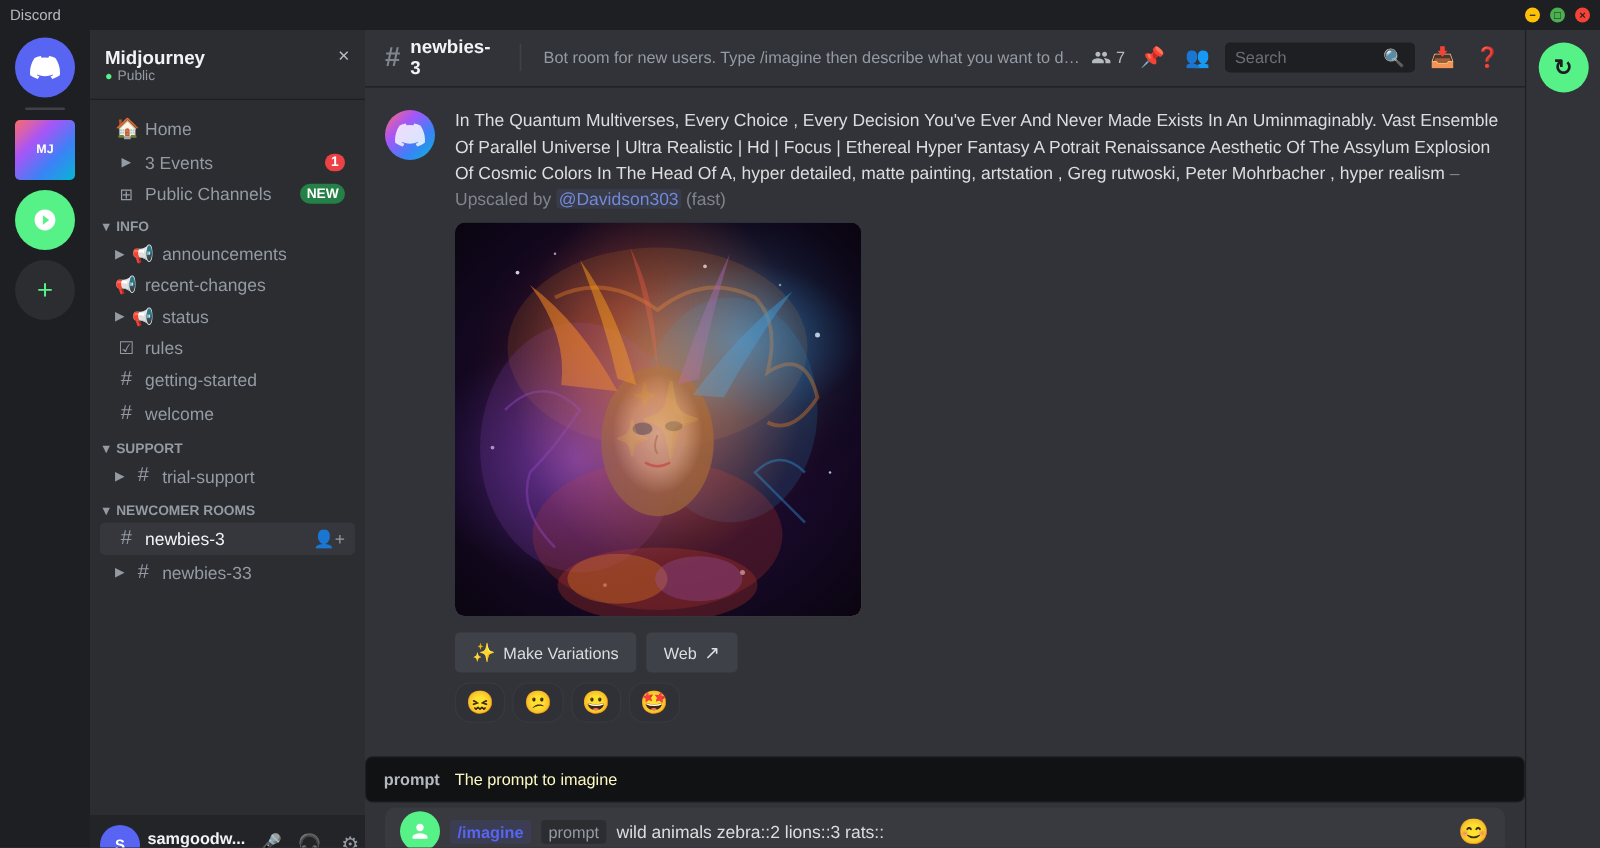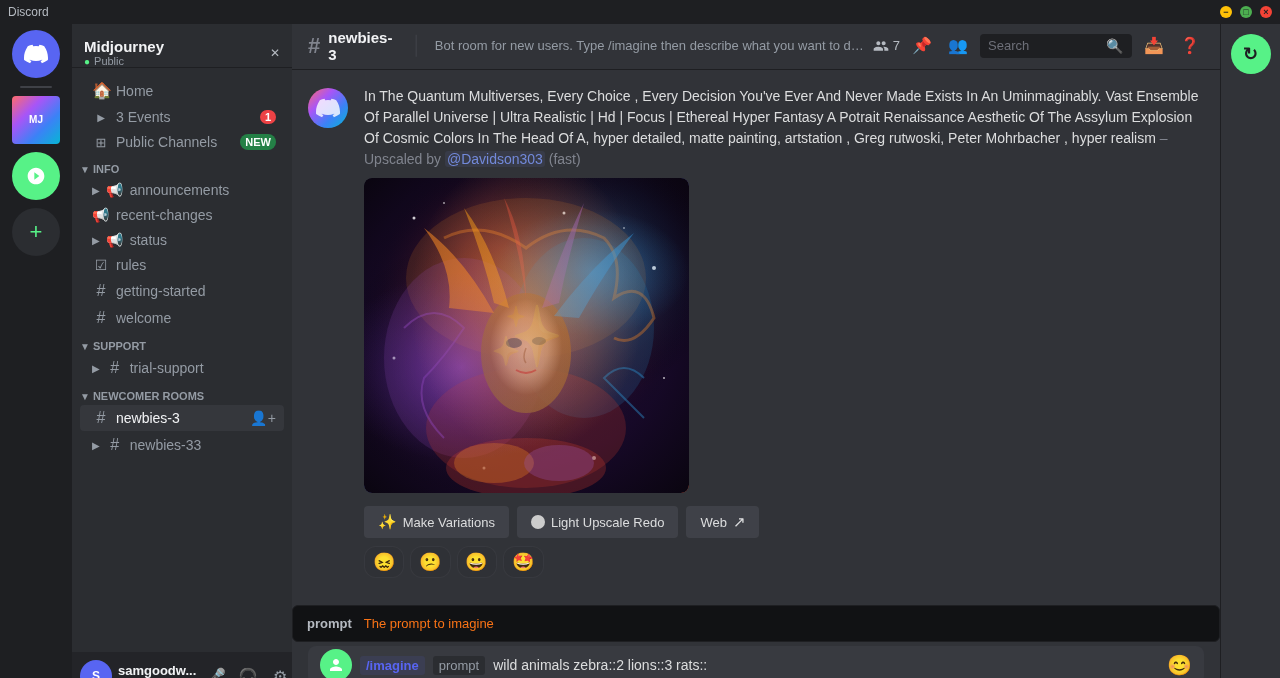--- a/index.html
+++ b/index.html
@@ -118,24 +118,23 @@
     
     #channel-sidebar {
       width: 220px;
       background: #2b2d31;
       display: flex;
       flex-direction: column;
       flex-shrink: 0;
     }
 
     #server-header {
-      padding: 16px 12px 0;
+      padding: 16px 12px 12px;
       border-bottom: 1px solid #1e1f22;
       display: flex;
-      align-items: center;
       justify-content: space-between;
       cursor: pointer;
     }
     #server-header-text {
       font-weight: 600;
       font-size: 15px;
       color: #f2f3f5;
     }
     .chevron-down { color: #b5bac1; font-size: 12px; }
 
@@ -382,21 +381,21 @@
       border: 1px solid #1e1f22;
       border-radius: 6px;
       padding: 10px 14px;
       margin-bottom: 4px;
       display: flex;
       gap: 8px;
       align-items: baseline;
       font-size: 13px;
     }
     .prompt-label { color: #b5bac1; font-weight: 600; margin-right: 4px; }
-    .prompt-desc { color: #f97316; }
+    .prompt-desc { color: #fef9c3; }
 
     
     #message-input-area {
       padding: 0 16px 16px;
       flex-shrink: 0;
     }
     .input-wrapper {
       background: #383a40;
       border-radius: 8px;
       display: flex;
@@ -718,24 +717,20 @@
             </div>
           </div>
 
           
           <div class="action-buttons">
             <button class="action-btn">
               <span class="btn-icon">✨</span>
               <span>Make Variations</span>
             </button>
             <button class="action-btn">
-              <span class="btn-icon" style="width:14px;height:14px;background:#ccc;border-radius:50%;display:inline-block;"></span>
-              <span>Light Upscale Redo</span>
-            </button>
-            <button class="action-btn">
               <span>Web</span>
               <span class="btn-icon">↗</span>
             </button>
           </div>
 
           
           <div class="reaction-row">
             <button class="reaction-btn">😖</button>
             <button class="reaction-btn">😕</button>
             <button class="reaction-btn">😀</button>

